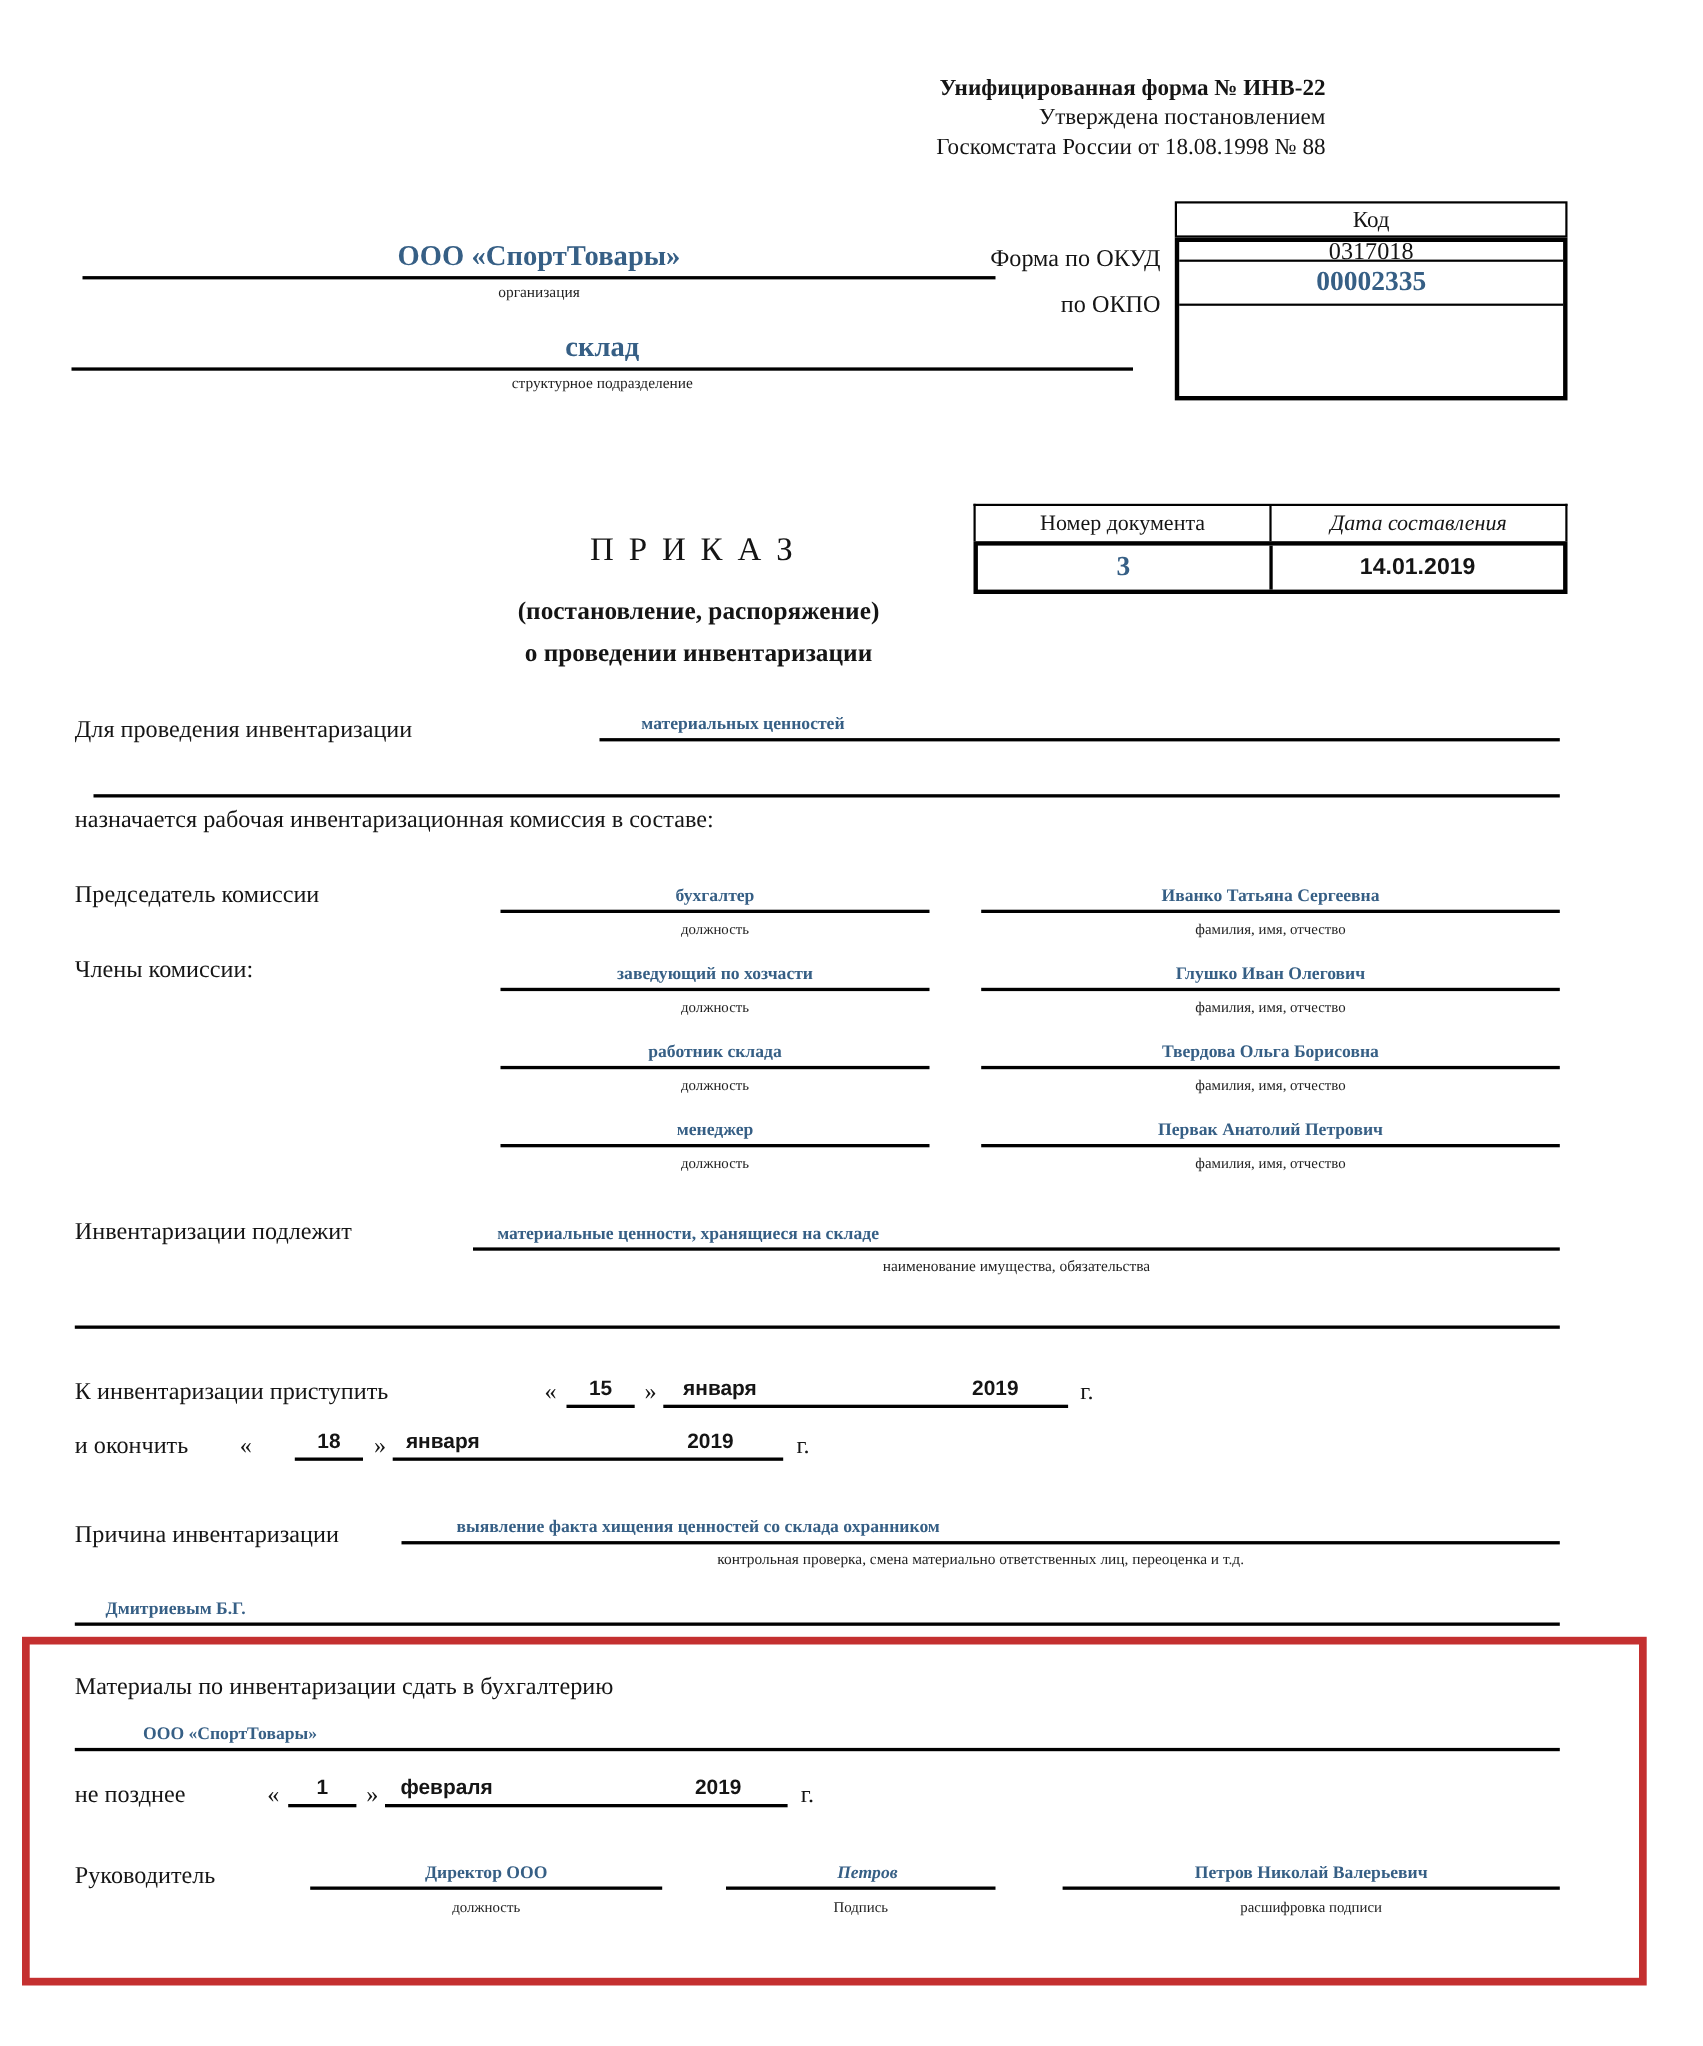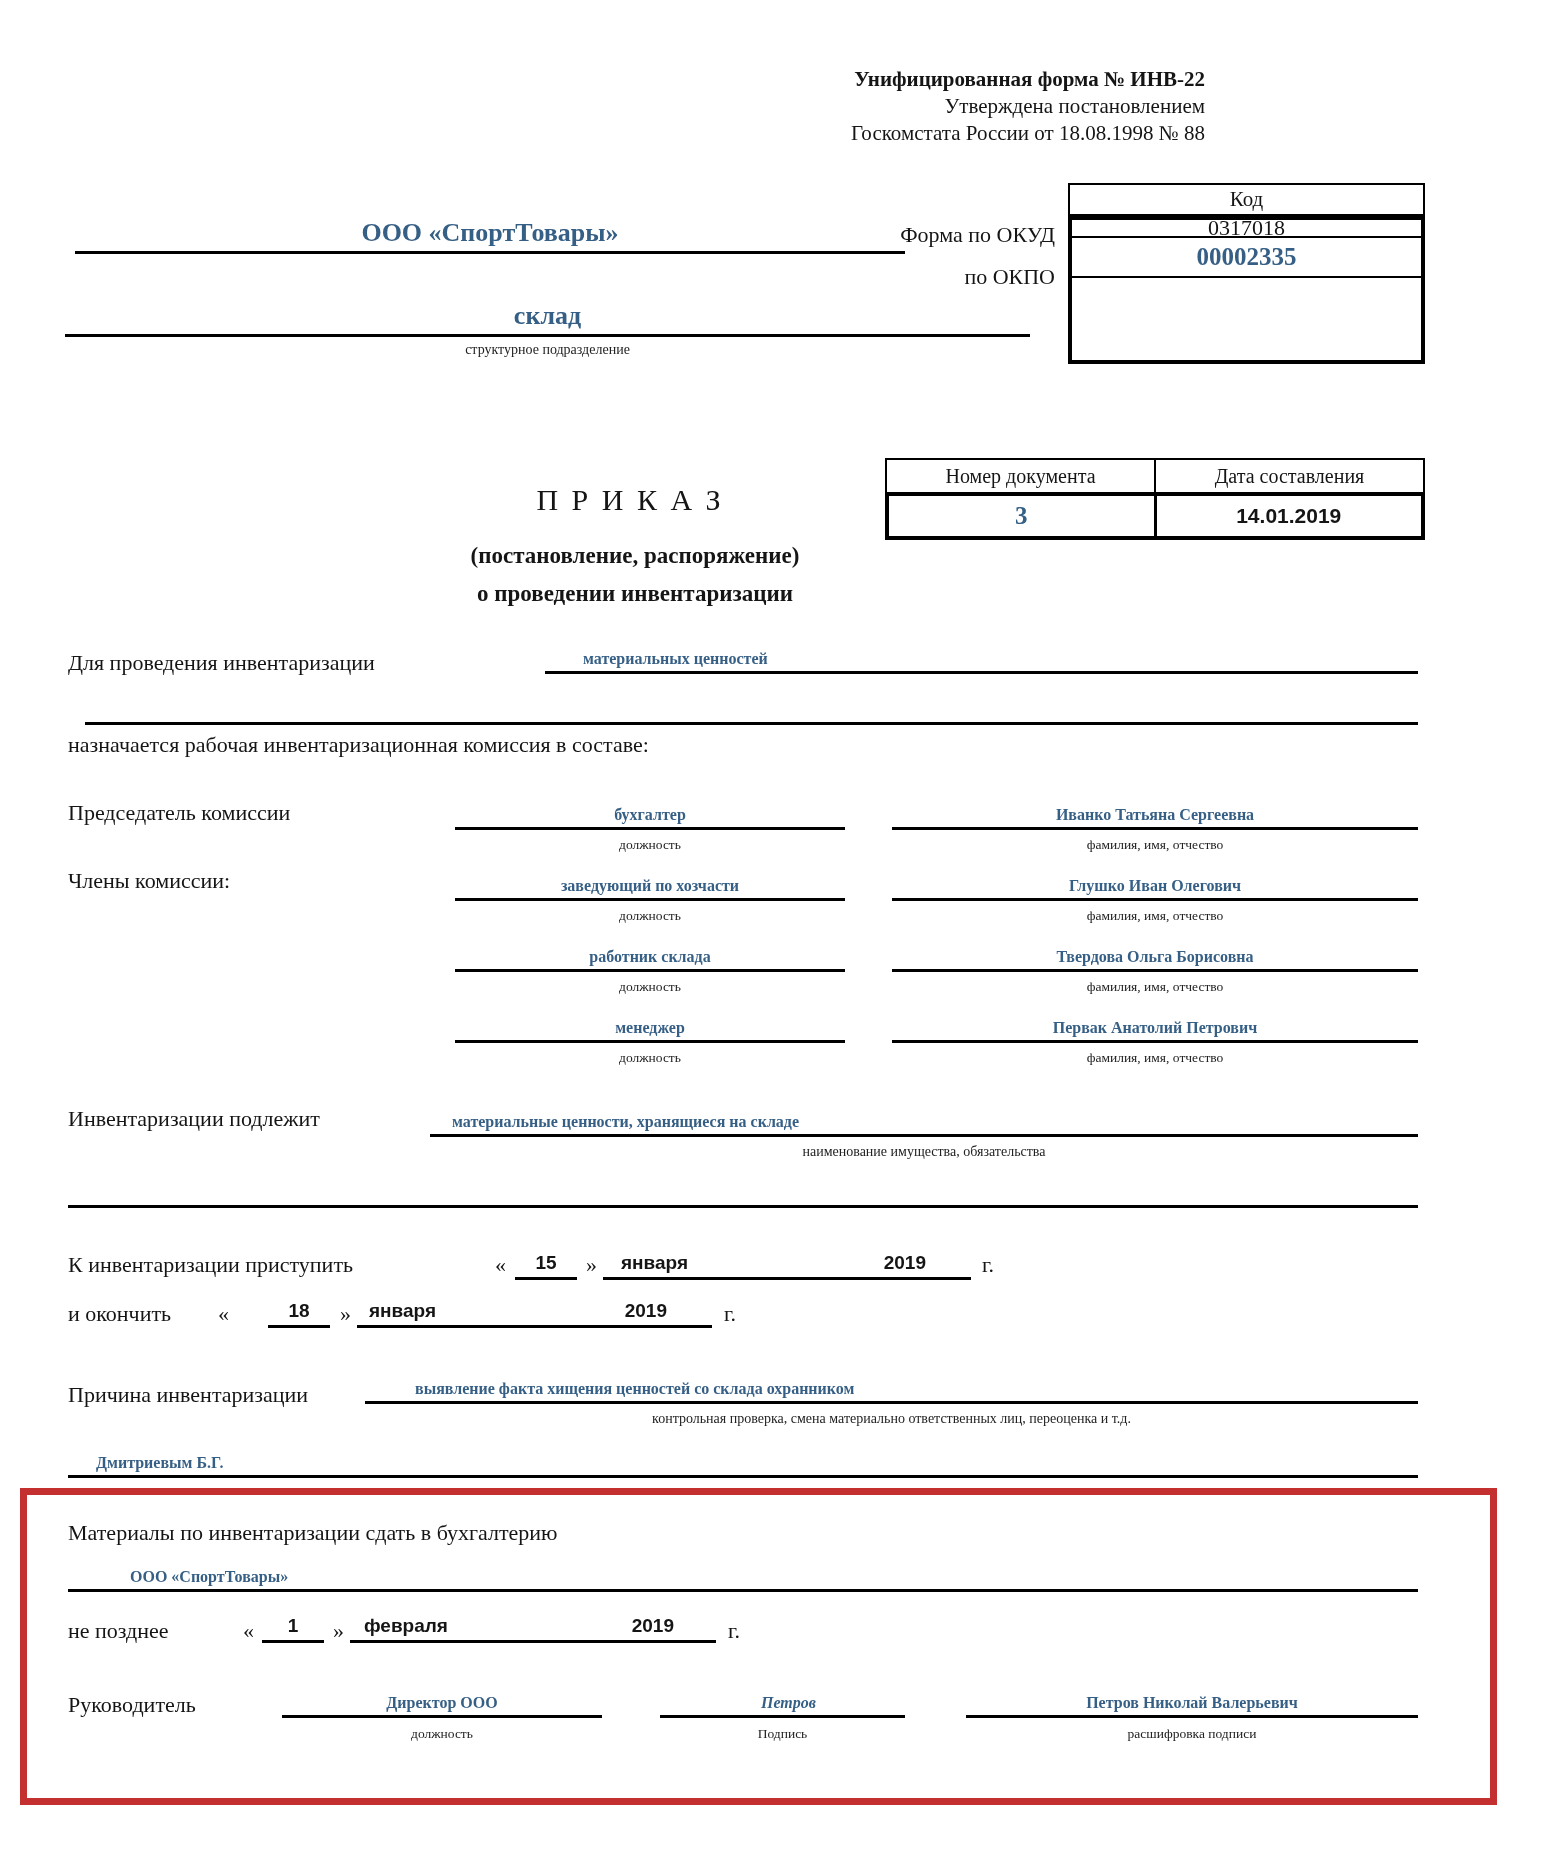--- a/index.html
+++ b/index.html
@@ -22,21 +22,21 @@
   .v19{font-size:19px;font-weight:bold;font-family:"Liberation Sans",sans-serif;}
   
   .kod-head{position:absolute;border:2px solid #000;display:flex;align-items:center;
             justify-content:center;font-size:21px;box-sizing:border-box;}
   .kod-box{position:absolute;border:4px solid #000;box-sizing:border-box;}
   .kod-row{display:flex;align-items:center;justify-content:center;box-sizing:border-box;}
   
   .doc-head{position:absolute;display:flex;border:2.5px solid #000;border-bottom:none;
             box-sizing:border-box;font-size:20px;}
   .doc-head .cell{flex:1;display:flex;align-items:center;justify-content:center;}
-  .doc-head .cell + .cell{border-left:2.5px solid #000;}
+  .doc-head .cell + .cell{border-left:2.5px solid #000;font-style:italic;}
   .doc-vals{position:absolute;display:flex;border:4px solid #000;box-sizing:border-box;}
   .doc-vals .cell{flex:1;display:flex;align-items:center;justify-content:center;}
   .doc-vals .cell + .cell{border-left:3px solid #000;}
   .redbox{position:absolute;border:7px solid #c43030;box-sizing:border-box;}
   .italic{font-style:italic;margin-left:12px;}
 </style>
 </head>
 <body>
 
 <div class="page">
@@ -52,20 +52,21 @@
     <div class="kod-row" style="height:18px;border-bottom:2px solid #000;font-size:22px;">0317018</div>
     <div class="kod-row blue" style="height:40px;border-bottom:2px solid #000;font-size:25px;">00002335</div>
     <div class="kod-row" style="height:63px;"></div>
   </div>
   <div class="abs right t22" style="top:222px;right:493px;width:300px;">Форма по ОКУД</div>
   <div class="abs right t22" style="top:264px;right:493px;width:300px;">по ОКПО</div>
 
   <div class="field center" style="left:75px;top:216px;width:830px;height:38px;">
     <span class="blue" style="font-size:26px;">ООО «СпортТовары»</span>
   </div>
+  <div class="cap" style="left:75px;top:259px;width:830px;font-size:14px;">организация</div>
 
   <div class="field center" style="left:65px;top:299px;width:965px;height:38px;">
     <span class="blue" style="font-size:26px;">склад</span>
   </div>
   <div class="cap" style="left:65px;top:342px;width:965px;font-size:14px;">структурное подразделение</div>
 
   <div class="abs center" style="left:430px;top:483px;width:400px;font-size:30px;letter-spacing:3px;">П Р И К А З</div>
   <div class="abs center bold" style="left:330px;top:543px;width:610px;font-size:23px;">(постановление, распоряжение)</div>
   <div class="abs center bold" style="left:330px;top:581px;width:610px;font-size:23px;">о проведении инвентаризации</div>
 

